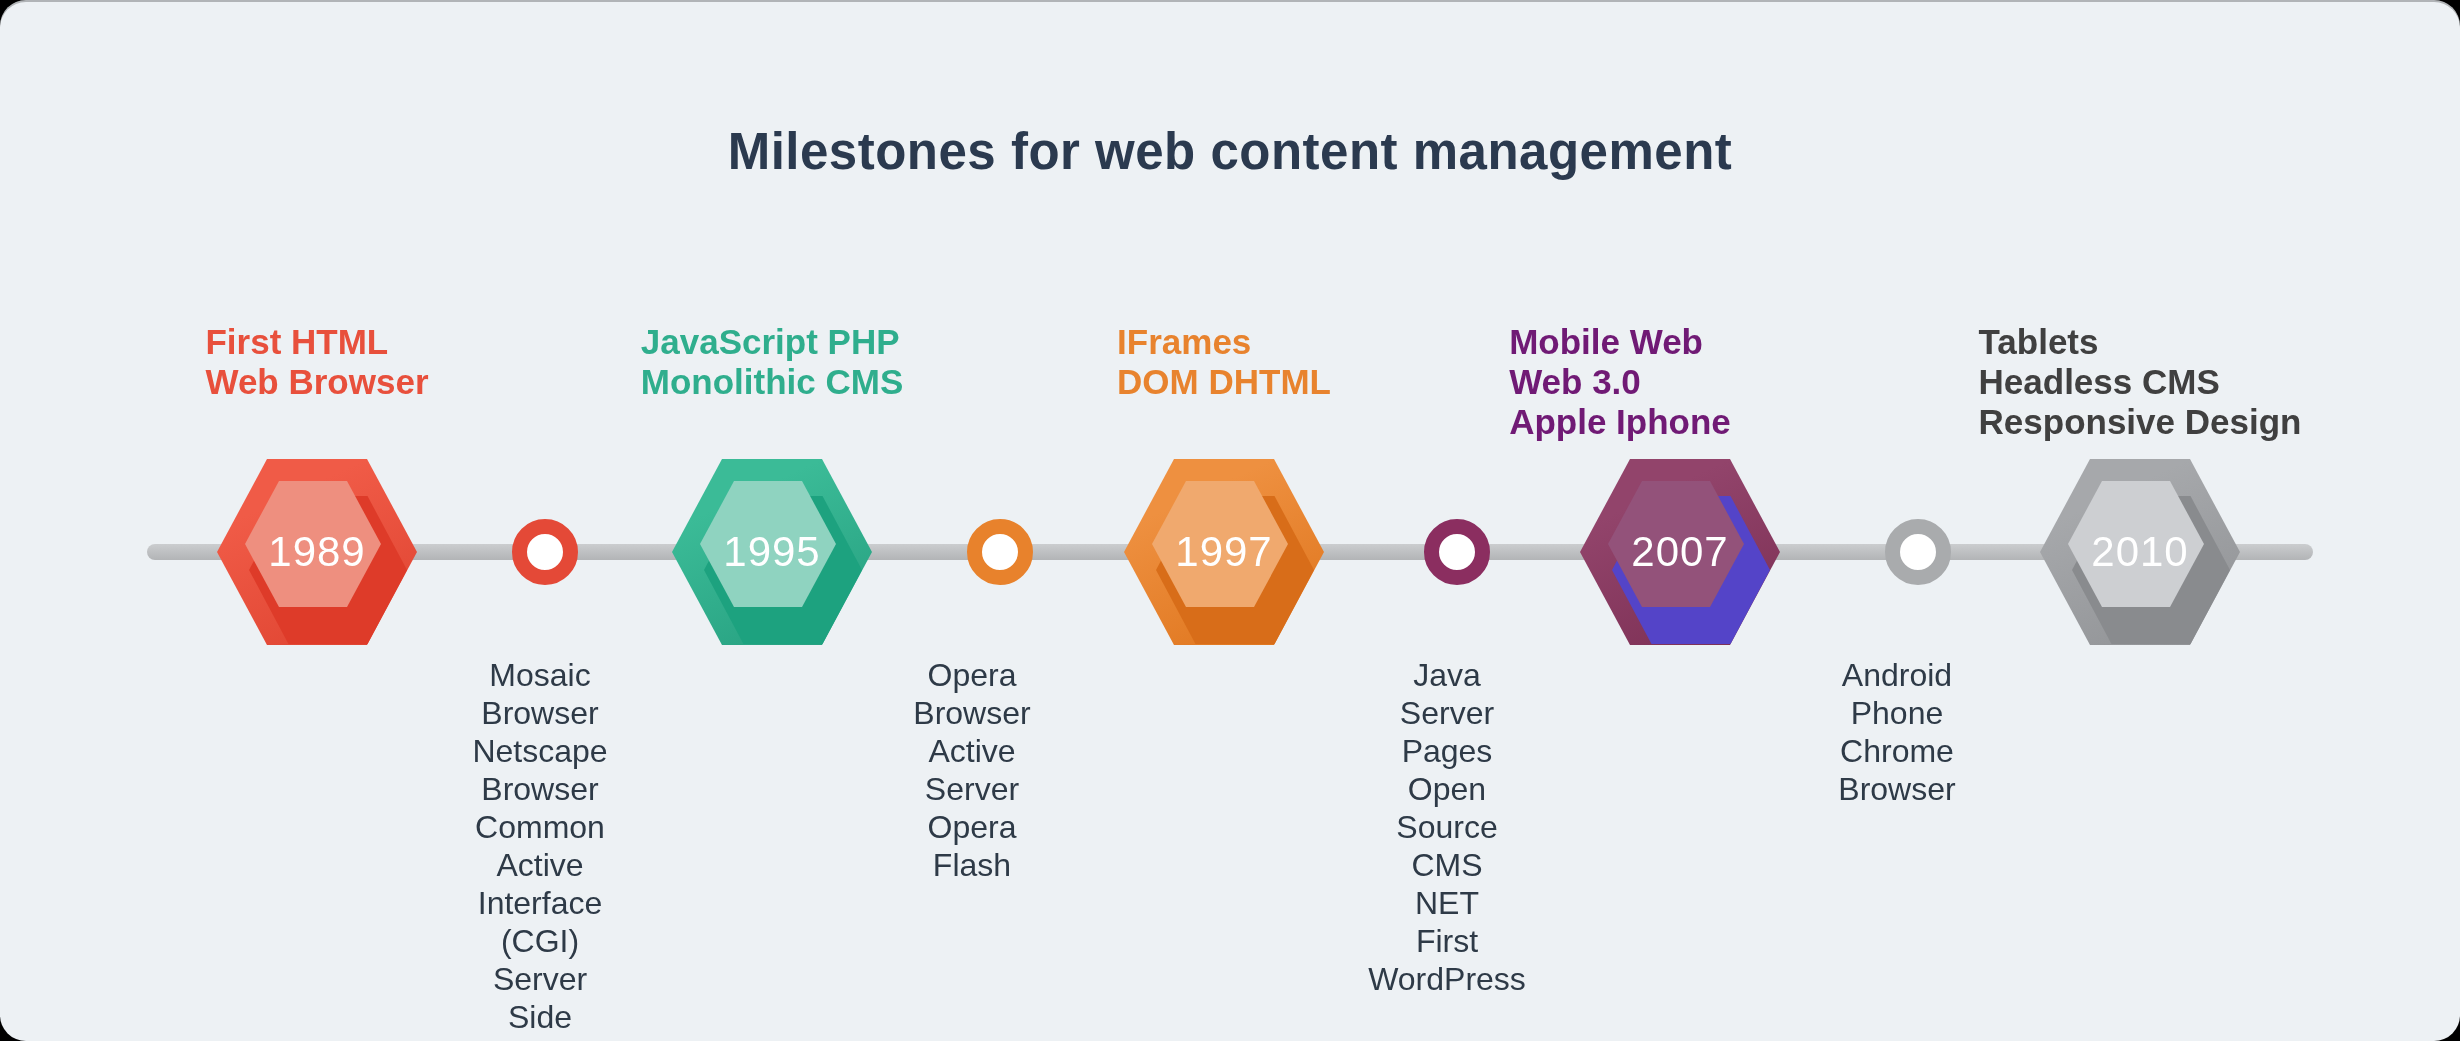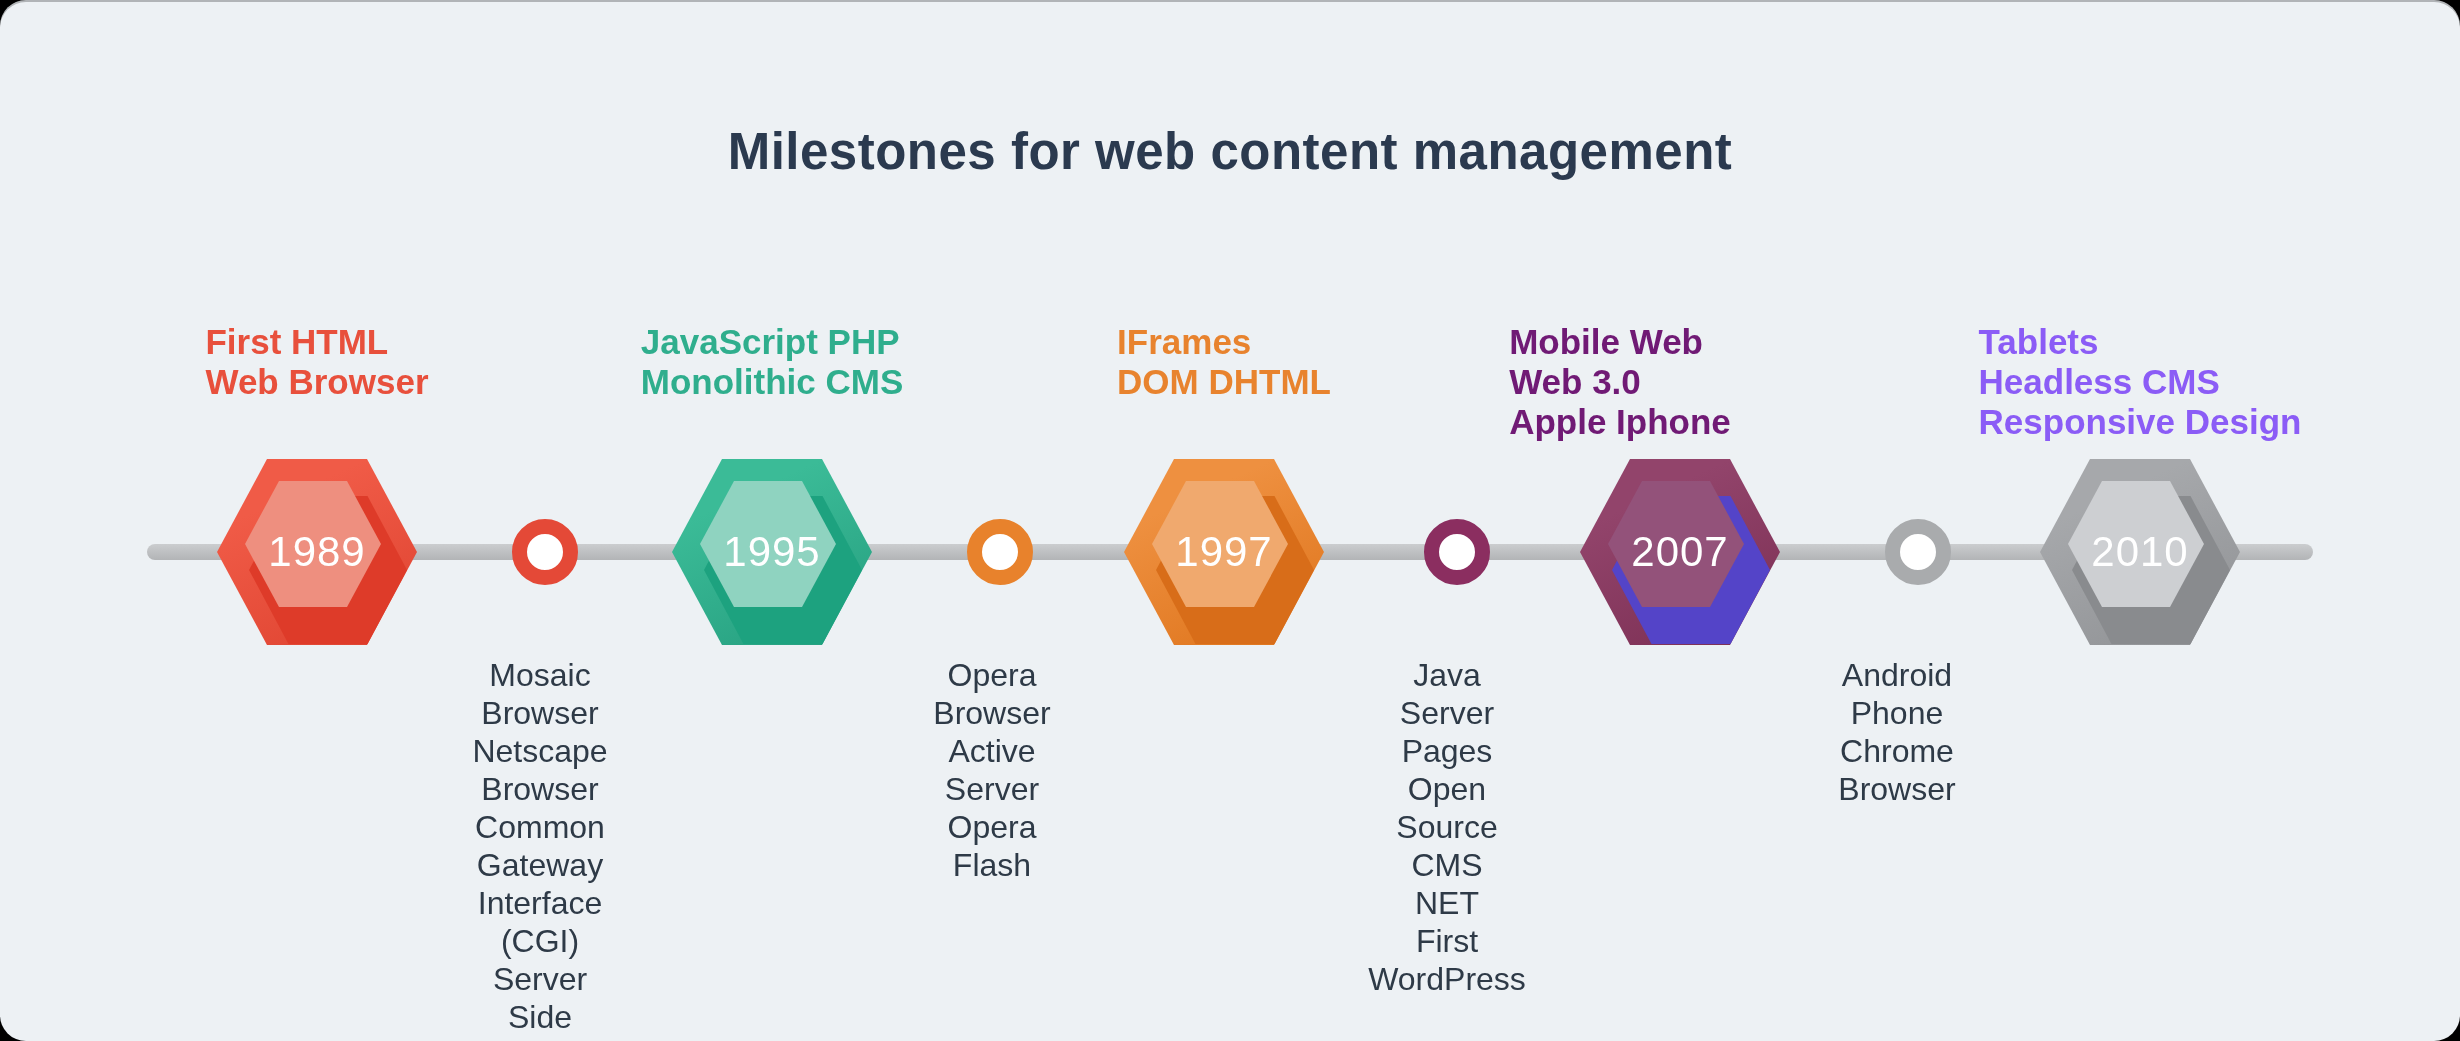--- a/index.html
+++ b/index.html
@@ -161,46 +161,46 @@
           <div>Apple Iphone</div>
         </div>
         <div class="hex" style="left: 1680px;">
           <div class="hex-shape hex-outer" style="background: linear-gradient(155deg, rgb(146, 68, 107) 25%, rgb(126, 49, 86) 90%);"></div>
           <div class="hex-shape hex-mid" style="background: rgb(84, 68, 200);"></div>
           <div class="hex-shape hex-inner" style="background: rgb(147, 82, 122);"></div>
           <div class="hex-year">2007</div>
         </div>
       </div>
       <div class="milestone">
-        <div class="ms-label" style="left: 2140px; color: #8b5cf6;">
+        <div class="ms-label" style="left: 2140px; color: #404040;">
           <div>Tablets</div>
           <div>Headless CMS</div>
           <div>Responsive Design</div>
         </div>
         <div class="hex" style="left: 2140px;">
           <div class="hex-shape hex-outer" style="background: linear-gradient(155deg, rgb(166, 168, 171) 25%, rgb(146, 148, 151) 90%);"></div>
           <div class="hex-shape hex-mid" style="background: rgb(137, 139, 142);"></div>
           <div class="hex-shape hex-inner" style="background: rgb(205, 207, 210);"></div>
           <div class="hex-year">2010</div>
         </div>
       </div>
     </div>
   <div id="dots">
       <div class="dot-group">
         <div class="dot" style="left: 545px; border: 15px solid rgb(228, 73, 55);"></div>
         <div class="event-list" style="left: 540px; max-width: 445px;">
           <div>Mosaic Browser</div>
           <div>Netscape Browser</div>
-          <div>Common Gateway Interface (CGI)</div>
+          <div>Common Active Interface (CGI)</div>
           <div>Server Side Includes</div>
         </div>
       </div>
       <div class="dot-group">
         <div class="dot" style="left: 1000px; border: 15px solid rgb(232, 130, 44);"></div>
-        <div class="event-list" style="left: 992px;">
+        <div class="event-list" style="left: 972px;">
           <div>Opera Browser</div>
           <div>Active Server Opera</div>
           <div>Flash</div>
         </div>
       </div>
       <div class="dot-group">
         <div class="dot" style="left: 1457px; border: 15px solid rgb(139, 46, 96);"></div>
         <div class="event-list" style="left: 1447px;">
           <div>Java Server Pages</div>
           <div>Open Source CMS</div>

